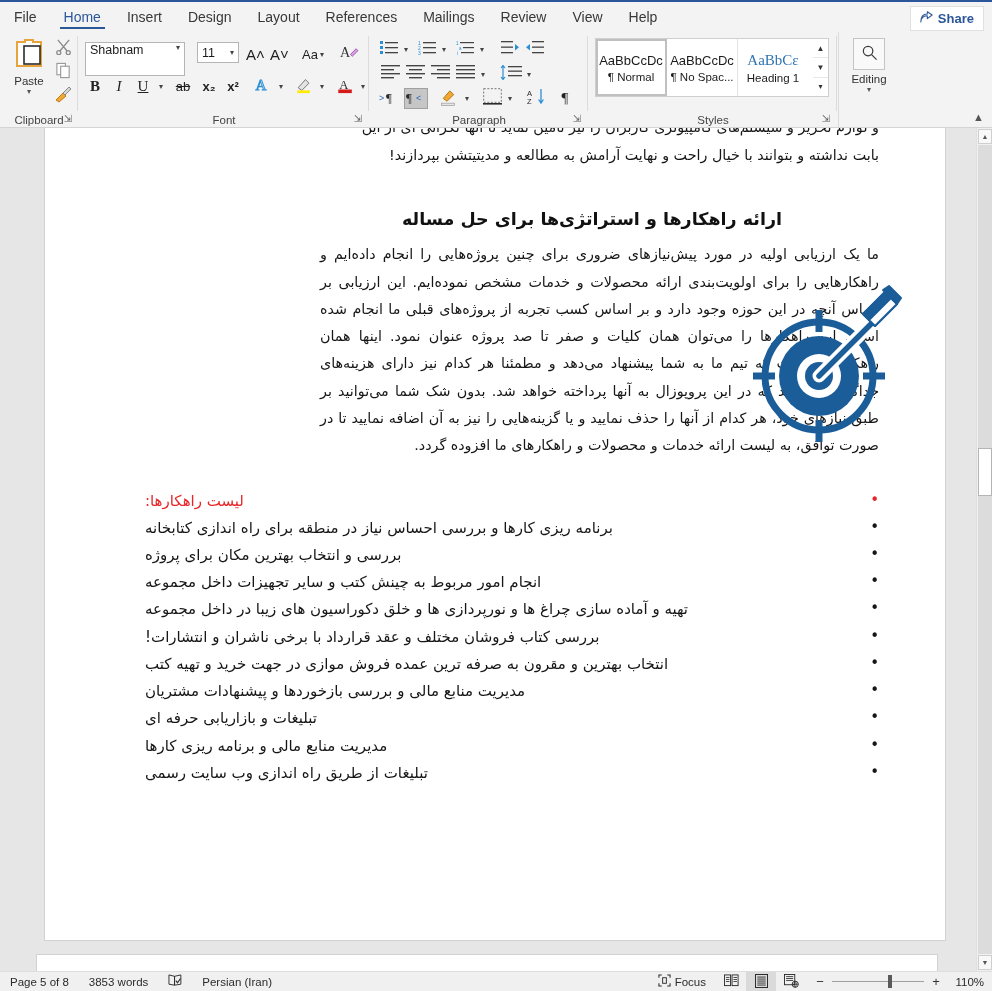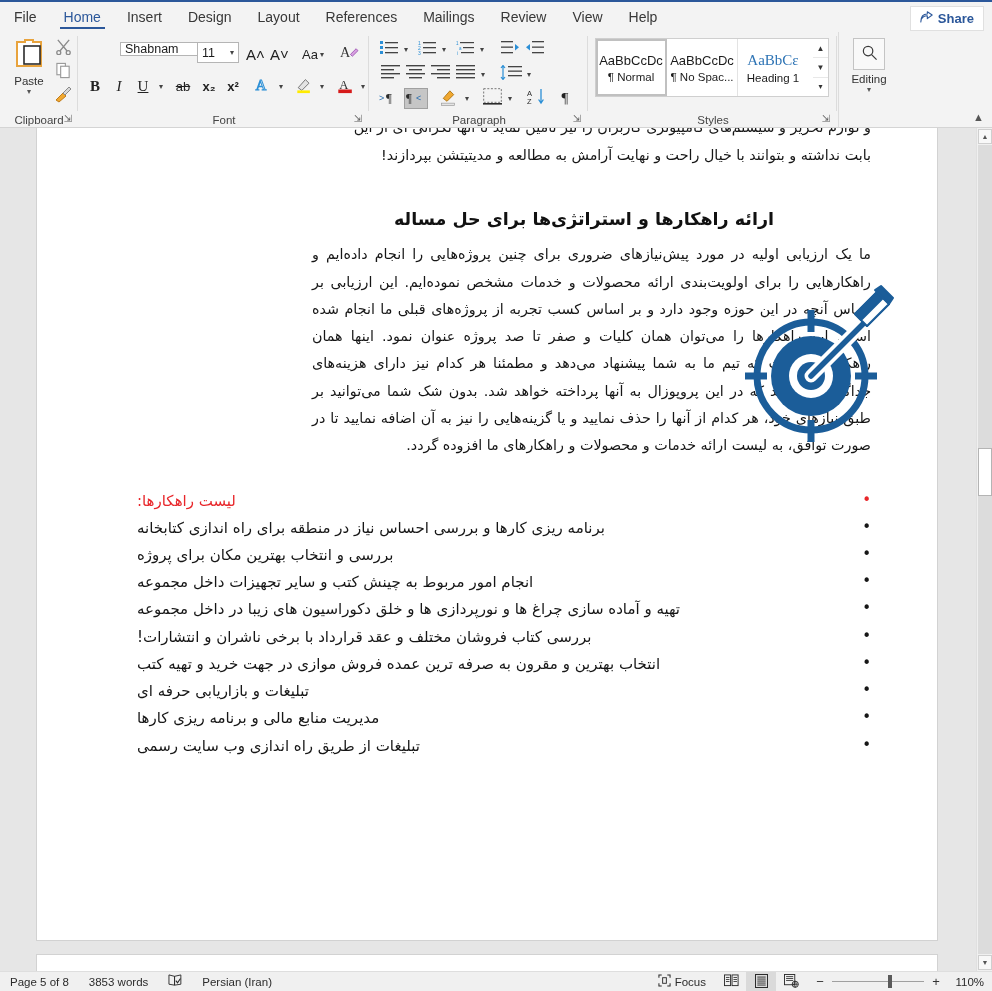--- a/index.html
+++ b/index.html
@@ -105,26 +105,25 @@
     position: absolute; left: 50px;
     width: 26px; height: 24px;
     display:flex; align-items:center; justify-content:center;
     cursor: pointer;
   }
 
   
   .g-font { left: 79px; width: 290px; }
   .fontname-box {
     position: absolute; left: 6px; top: 10px;
-    width: 100px; height: 14px;
+    width: 100px; height: 34px;
     background: #fff; border: 1px solid #b5b5b5;
-    display: flex; align-items: center;
+    display: flex; 
     box-sizing: border-box;
     cursor: text;
-    margin-left: 35px;
   }
   .fontname-box span.txt { font-size: 12.5px; color: #1c1c1c; padding-left: 4px; flex:1; overflow:hidden; white-space:nowrap;}
   .fontsize-box {
     position: absolute; left: 118px; top: 10px;
     width: 42px; height: 21px;
     background: #fff; border: 1px solid #b5b5b5;
     display: flex; align-items: center;
     box-sizing: border-box;
     cursor: text;
   }
@@ -211,21 +210,21 @@
     background: #e6e6e6;
     overflow: hidden;
   }
   .page {
     position: absolute;
     left: 37px; top: 0px;
     width: 900px;
     background: #ffffff;
     box-shadow: 0 0 0 1px #d2d2d2;
   }
-  .page1 { height: 812px; }
+  .page1 { height: 812px; margin-left: 8px; }
   .page2 { top: 827px; height: 60px; }
 
   .doc-inner {
     position: absolute;
     left: 100px; right: 66px; top: 0;
     direction: rtl;
     text-align: justify;
   }
   .ptext {
     font-family: "DejaVu Sans", "Liberation Sans", sans-serif;
@@ -742,20 +741,21 @@
         </div>
 
         <ul class="bullets" style="margin-top:28px;">
           <li class="red">لیست راهکارها:</li>
           <li>برنامه ریزی کارها و بررسی احساس نیاز در منطقه برای راه اندازی کتابخانه</li>
           <li>بررسی و انتخاب بهترین مکان برای پروژه</li>
           <li>انجام امور مربوط به چینش کتب و سایر تجهیزات داخل مجموعه</li>
           <li>تهیه و آماده سازی چراغ ها و نورپردازی ها و خلق دکوراسیون های زیبا در داخل مجموعه</li>
           <li>بررسی کتاب فروشان مختلف و عقد قرارداد با برخی ناشران و انتشارات!</li>
           <li>انتخاب بهترین و مقرون به صرفه ترین عمده فروش موازی در جهت خرید و تهیه کتب</li>
+          <li>مدیریت منابع مالی و بررسی بازخوردها و پیشنهادات مشتریان</li>
           <li>تبلیغات و بازاریابی حرفه ای</li>
           <li>مدیریت منابع مالی و برنامه ریزی کارها</li>
           <li>تبلیغات از طریق راه اندازی وب سایت رسمی</li>
         </ul>
 
       </div>
     </div>
 
     <div class="page page2"></div>
   </div>

